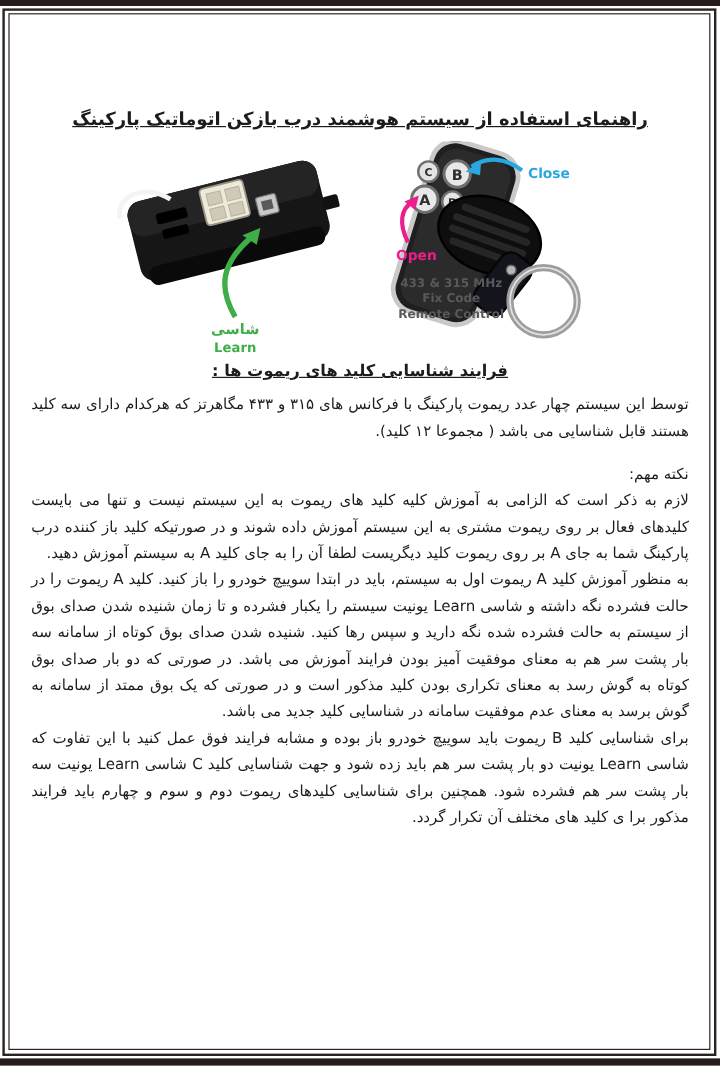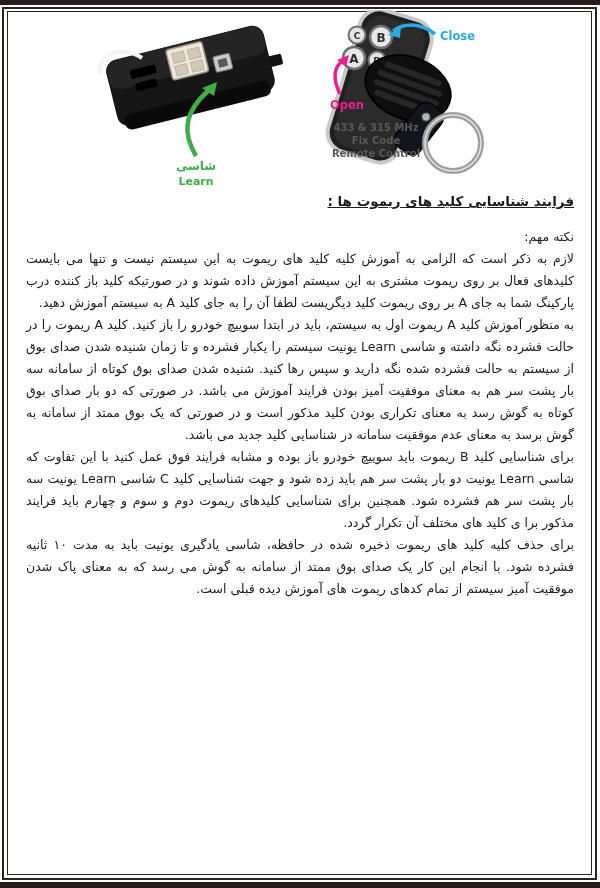--- a/index.html
+++ b/index.html
@@ -17,41 +17,42 @@
   .title {
     margin-top:90px; text-align:center; font-weight:bold; font-size:15px;
     text-decoration:underline; letter-spacing:0;
   }
   .figures { position:relative; height:180px; margin-top:8px; direction:ltr; }
   .fig-receiver { position:absolute; left:70px; top:4px; }
   .fig-remote   { position:absolute; left:294px; top:2px; }
 
   .sec-heading {
     font-size:13.5px; font-weight:bold; text-decoration:underline;
-    margin:2px 0 6px 0; line-height:22px;
+    margin:2px 0 6px 0; line-height:22px;text-align:center;
   }
   .sec-heading.second { margin-top:16px; }
   p.body { font-size:12.5px; line-height:22px; text-align:justify; text-justify:inter-word; }
   .note-label { font-size:12.5px; line-height:22px; margin-top:14px; }
   .u { }
 
   svg text { font-family:"DejaVu Sans", sans-serif; }
   .btn-letter { font-weight:bold; fill:#2e2e2e; }
   .cap { font-weight:bold; }
 </style>
 </head>
 <body>
 
 <div class="edge-top"></div>
 <div class="edge-bottom"></div>
 <div class="frame-outer"></div>
 <div class="frame-inner"></div>
 
 <div class="content">
 
+  <div class="title">راهنمای استفاده از سیستم هوشمند درب بازکن اتوماتیک پارکینگ</div>
 
   <div class="figures">
 
     <svg class="fig-receiver" width="205" height="178" viewBox="0 0 205 178">
       <g transform="rotate(-14 95 70)">
         <rect x="15" y="30" width="162" height="68" rx="12" fill="#161616"></rect>
         <rect x="15" y="30" width="162" height="30" rx="12" fill="#242424"></rect>
         <rect x="21" y="86" width="150" height="16" rx="7" fill="#0a0a0a"></rect>
         <rect x="38" y="44" width="26" height="9" rx="2" fill="#000"></rect>
         <rect x="40" y="58" width="22" height="8" rx="2" fill="#000"></rect>
@@ -126,25 +127,25 @@
       <g>
         <text class="cap" x="56" y="121" text-anchor="middle" font-size="10" fill="#58595b">433 &amp; 315 MHz</text>
         <text class="cap" x="56" y="134" text-anchor="middle" font-size="10" fill="#58595b">Fix Code</text>
         <text class="cap" x="56" y="147" text-anchor="middle" font-size="10" fill="#58595b">Remote Control</text>
       </g>
     </svg>
   </div>
 
   <div class="sec-heading">فرایند شناسایی کلید های ریموت ها :</div>
 
+  <p class="body">توسط این سیستم چهار عدد ریموت پارکینگ با فرکانس های ۳۱۵ و ۴۳۳  مگاهرتز که هرکدام دارای سه کلید هستند قابل شناسایی می باشد ( مجموعا ۱۲ کلید).</p>
 
   <div class="note-label">نکته مهم:</div>
 
   <p class="body">لازم به ذکر است که الزامی به آموزش کلیه کلید های ریموت به این سیستم نیست و تنها می بایست کلیدهای فعال بر روی  ریموت مشتری به این سیستم آموزش داده شوند و در صورتیکه کلید باز کننده درب پارکینگ شما به جای A بر روی ریموت کلید دیگریست لطفا آن را به جای کلید A به سیستم آموزش دهید.</p>
 
   <p class="body"><span>به منظور آموزش کلید A ریموت اول به سیستم، </span><span class="u">باید در ابتدا سوییچ خودرو را باز کنید.</span><span> کلید A ریموت را در حالت فشرده نگه داشته و شاسی Learn یونیت سیستم را یکبار فشرده و تا زمان شنیده شدن صدای بوق از سیستم به حالت فشرده شده نگه دارید و سپس رها کنید. شنیده شدن صدای بوق کوتاه از سامانه سه بار پشت سر هم به معنای موفقیت آمیز بودن فرایند آموزش می باشد. در صورتی که دو بار صدای بوق کوتاه به گوش رسد به معنای تکراری بودن کلید مذکور است و در صورتی که یک بوق ممتد از سامانه به گوش برسد به معنای عدم موفقیت سامانه در شناسایی کلید جدید می باشد.</span></p>
 
   <p class="body">برای شناسایی کلید B ریموت باید سوییچ خودرو باز بوده و مشابه فرایند فوق عمل کنید با این تفاوت که شاسی Learn  یونیت دو بار پشت سر هم باید زده شود و جهت شناسایی کلید C شاسی Learn  یونیت سه بار پشت سر هم فشرده شود. همچنین برای شناسایی کلیدهای ریموت دوم و سوم و چهارم باید فرایند مذکور برا ی کلید های مختلف آن تکرار گردد.</p>
 
 
-  <p class="body">برای حذف کلیه کلید های ریموت ذخیره شده در حافظه،  شاسی یادگیری یونیت باید به مدت ۱۰  ثانیه فشرده شود.  با انجام این کار یک صدای بوق ممتد از سامانه به گوش می رسد که به معنای پاک شدن موفقیت آمیز سیستم از تمام کدهای ریموت های آموزش دیده قبلی است.</p>
 
 </div>
 
 </body></html>

